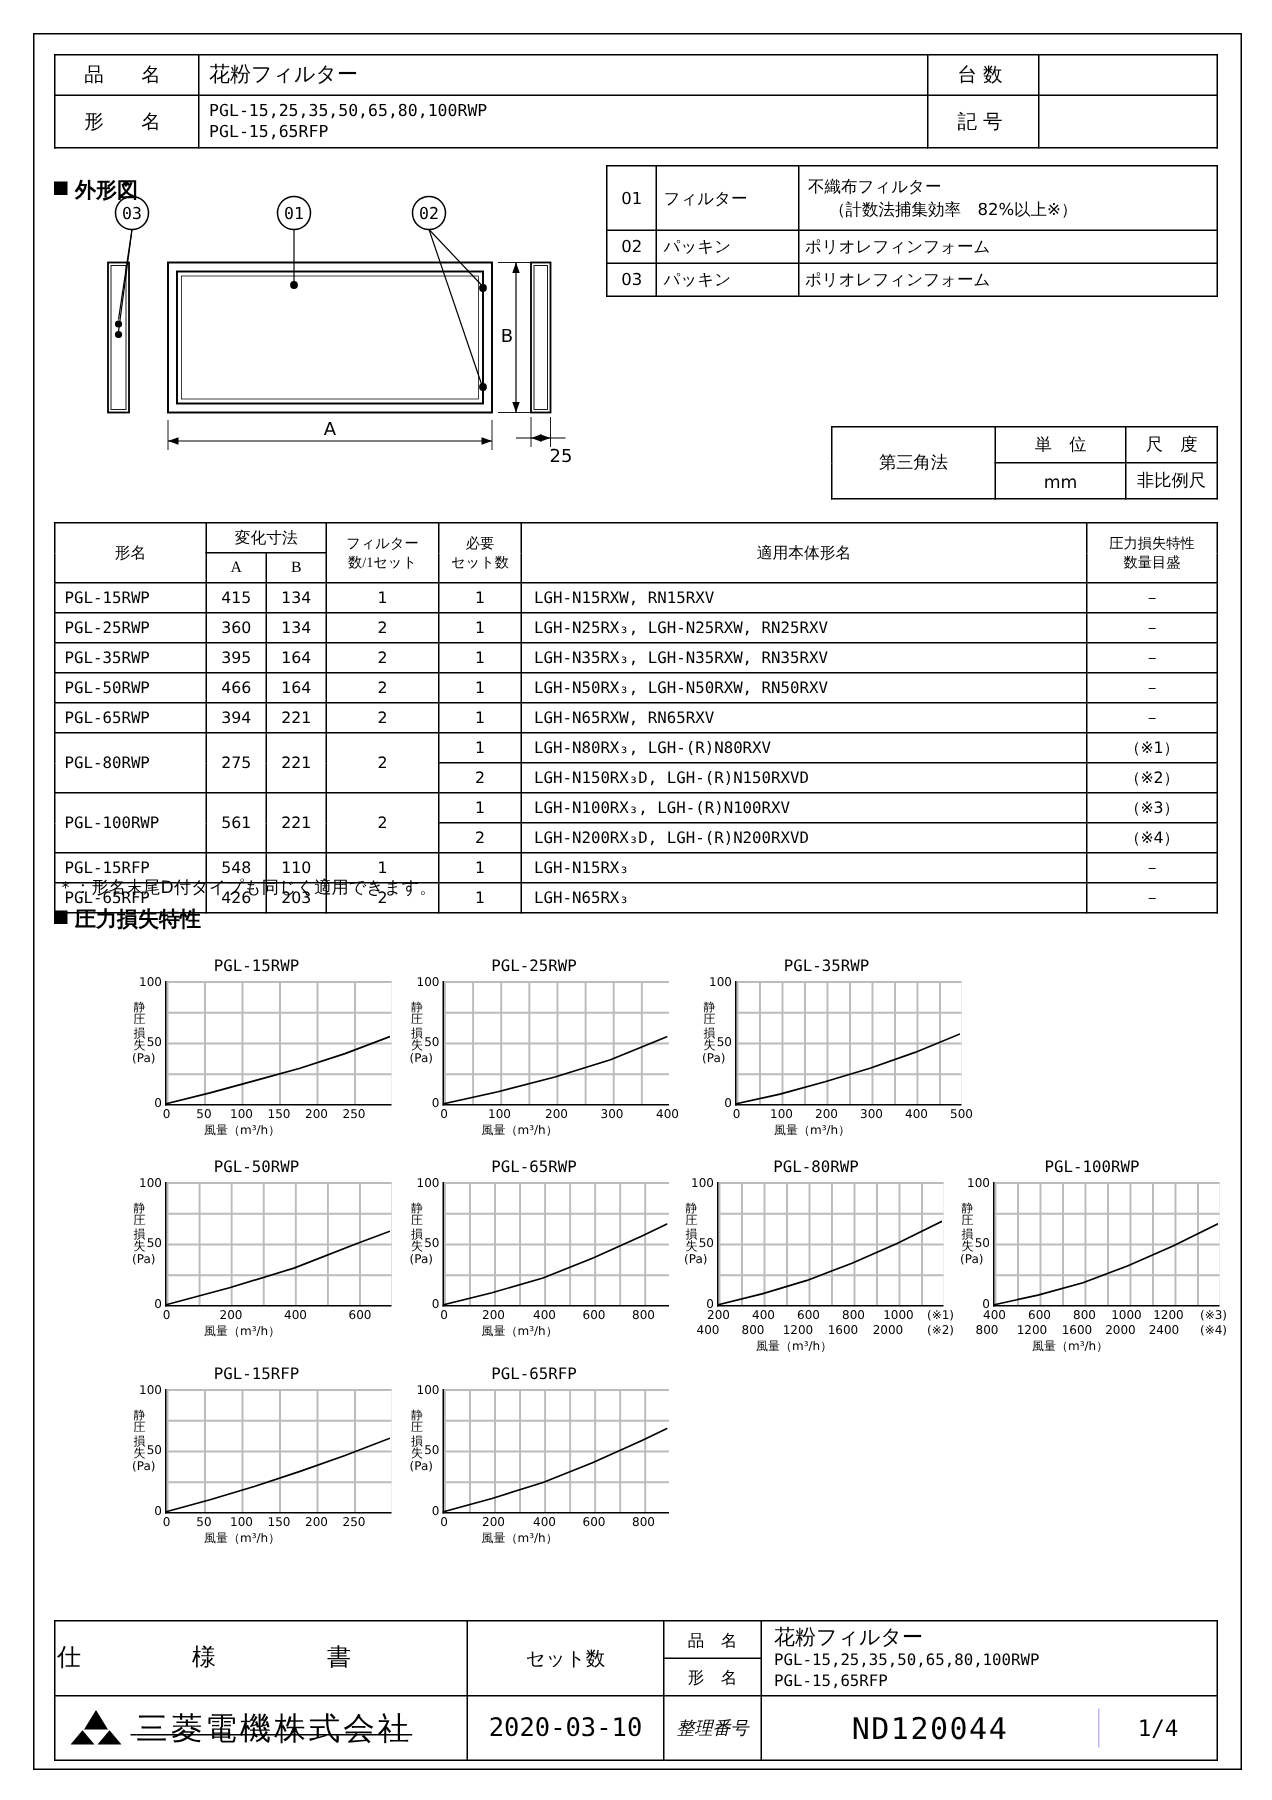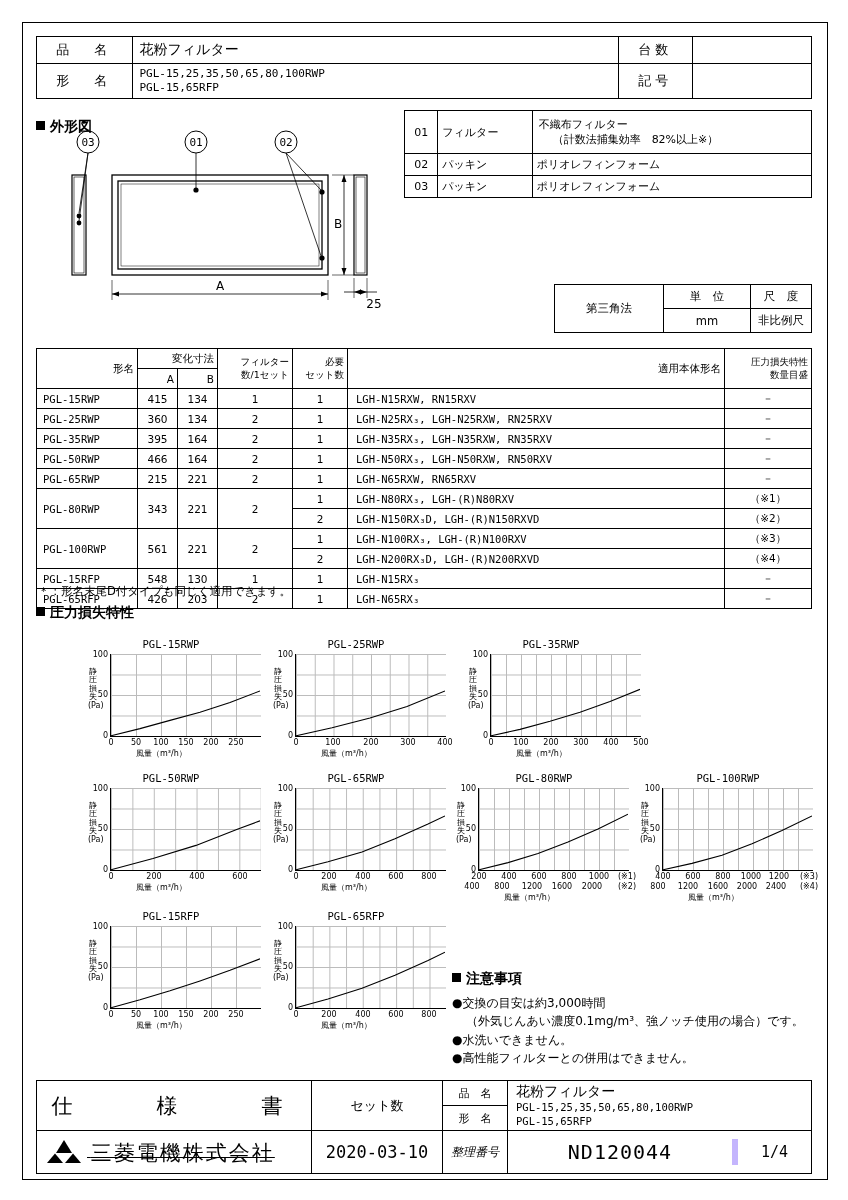--- a/index.html
+++ b/index.html
@@ -23,42 +23,42 @@
   .c{text-align:center;}
   .note{position:absolute;left:520px;top:202px;font-size:11.5px;line-height:1.55;}
   
   .tap{position:absolute;left:554px;top:284px;width:258px;font-size:11.5px;}
   .tap td{border:1px solid #000;text-align:center;padding:2px 4px;height:19px;}
   
   .draw{position:absolute;left:36px;top:120px;width:380px;height:230px;}
   
   .spec{position:absolute;left:36px;top:348px;width:776px;font-size:10.5px;}
   .spec td{border:1px solid #000;padding:1px 3px;height:17px;vertical-align:middle;}
-  .spec .h{text-align:right;font-size:10.5px;}
+  .spec .h{text-align:center;font-size:10.5px;font-family:Liberation Serif, serif;}
   .spec .nm{font-family:"DejaVu Sans Mono","Liberation Mono",monospace;font-size:10.5px;padding-left:6px;}
   .spec .ap{font-family:"DejaVu Sans Mono","Liberation Mono",monospace;font-size:10.5px;padding-left:8px;}
   .footnote{position:absolute;left:38px;top:584px;font-size:11.5px;}
   
   .charts{position:absolute;left:36px;top:604px;width:776px;}
   .chart{position:absolute;}
   .chart .ttl{position:absolute;top:0;width:100%;text-align:center;font-size:10.5px;font-family:"DejaVu Sans Mono","Liberation Mono",monospace;}
   .plot{position:absolute;top:16px;left:34px;border-left:1px solid #000;border-bottom:1px solid #000;background:
      repeating-linear-gradient(to right,#bbb 0 1px,transparent 1px 100%),
      repeating-linear-gradient(to bottom,#bbb 0 1px,transparent 1px 100%);}
   .yax{position:absolute;left:0;top:10px;width:32px;text-align:right;font-size:8px;}
   .ylab{position:absolute;left:2px;top:42px;width:10px;font-size:8px;line-height:1.05;text-align:center;}
   .xt{position:absolute;font-size:8px;text-align:center;width:40px;}
   .xlab{position:absolute;font-size:8px;text-align:center;}
   .curve{position:absolute;top:16px;left:34px;}
   
   .caut{position:absolute;left:452px;top:968px;width:360px;font-size:12px;line-height:1.55;}
   
   .foot{position:absolute;left:36px;top:1080px;width:776px;font-size:12px;}
   .foot td{border:1px solid #000;vertical-align:middle;}
-  .big{font-size:21px;letter-spacing:14px;text-align:center;}
+  .big{font-size:16px;letter-spacing:14px;}
   .date{font-size:17px;text-align:center;font-family:"DejaVu Sans Mono","Liberation Mono",monospace;}
   .nd{font-size:20px;text-align:center;font-family:"DejaVu Sans Mono","Liberation Mono",monospace;letter-spacing:1px;}
   .pg{font-size:15px;text-align:center;font-family:"DejaVu Sans Mono","Liberation Mono",monospace;}
   .company{font-size:21px;letter-spacing:2px;}
 </style>
 </head>
 <body>
 
 <div class="page">
   <div class="frame"></div>
@@ -232,31 +232,31 @@
         <td class="nm">PGL-50RWP</td>
         <td class="c">466</td>
         <td class="c">164</td>
         <td class="c">2</td>
         <td class="c">1</td>
         <td class="ap">LGH-N50RX₃, LGH-N50RXW, RN50RXV</td>
         <td class="c">－</td>
       </tr>
       <tr>
         <td class="nm">PGL-65RWP</td>
-        <td class="c">215</td>
+        <td class="c">394</td>
         <td class="c">221</td>
         <td class="c">2</td>
         <td class="c">1</td>
         <td class="ap">LGH-N65RXW, RN65RXV</td>
         <td class="c">－</td>
       </tr>
 
       <tr>
         <td class="nm" rowspan="2">PGL-80RWP</td>
-        <td class="c" rowspan="2">343</td>
+        <td class="c" rowspan="2">275</td>
         <td class="c" rowspan="2">221</td>
         <td class="c" rowspan="2">2</td>
         <td class="c">1</td>
         <td class="ap">LGH-N80RX₃, LGH-(R)N80RXV</td>
         <td class="c">（※1）</td>
       </tr>
       <tr>
         <td class="c">2</td>
         <td class="ap">LGH-N150RX₃D, LGH-(R)N150RXVD</td>
         <td class="c">（※2）</td>
@@ -272,21 +272,21 @@
         <td class="c">（※3）</td>
       </tr>
       <tr>
         <td class="c">2</td>
         <td class="ap">LGH-N200RX₃D, LGH-(R)N200RXVD</td>
         <td class="c">（※4）</td>
       </tr>
       <tr>
         <td class="nm">PGL-15RFP</td>
         <td class="c">548</td>
-        <td class="c">130</td>
+        <td class="c">110</td>
         <td class="c">1</td>
         <td class="c">1</td>
         <td class="ap">LGH-N15RX₃</td>
         <td class="c">－</td>
       </tr>
       <tr>
         <td class="nm">PGL-65RFP</td>
         <td class="c">426</td>
         <td class="c">203</td>
         <td class="c">2</td>
@@ -478,29 +478,20 @@
       </svg>
       <div class="xt" style="left:15px;top:100px;">0</div>
       <div class="xt" style="left:48px;top:100px;">200</div>
       <div class="xt" style="left:82px;top:100px;">400</div>
       <div class="xt" style="left:115px;top:100px;">600</div>
       <div class="xt" style="left:148px;top:100px;">800</div>
       <div class="xlab" style="left:60px;top:110px;">風量（m³/h）</div>
     </div>
   </div>
 
-  <div class="caut">
-    <div class="sect" style="margin-bottom:4px;">
-      <span class="sq"></span><span>注意事項</span>
-    </div>
-    <div>●<span>交換の目安は約3,000時間</span></div>
-    <div style="padding-left:14px;">（外気じんあい濃度0.1mg/m³、強ノッチ使用の場合）です。</div>
-    <div>●<span>水洗いできません。</span></div>
-    <div>●<span>高性能フィルターとの併用はできません。</span></div>
-  </div>
 
   <div class="foot">
     <table style="width:100%;">
       <tbody>
           <tr>
         <td rowspan="2" class="big" style="width:272px;height:36px;">仕　　様　　書</td>
         <td rowspan="2" class="date" style="width:128px;font-size:13px;">セット数</td>
         <td class="c" style="width:62px;height:22px;font-size:11px;">品　名</td>
         <td rowspan="2" style="padding:2px 8px;">
           <div style="font-size:14px;">花粉フィルター</div>
@@ -522,21 +513,21 @@
           </span>
           <span class="company" style="vertical-align:middle;">三菱電機株式会社</span>
         </td>
         <td class="date">2020-03-10</td>
         <td class="c" style="font-size:12px;font-style:italic;">整理番号</td>
         <td style="padding:0;">
           <table style="width:100%;border:none;">
             <tbody>
                   <tr>
               <td class="nd" style="border:none;width:222px;">ND120044</td>
-              <td class="pg" style="border:none;border-left:6px solid #c4b5fd;">1/4</td>
+              <td class="pg" style="border:none;border-left:1px solid #c4b5fd;">1/4</td>
             </tr>
           </tbody>
               </table>
         </td>
       </tr>
     </tbody>
       </table>
   </div>
 </div>
 

